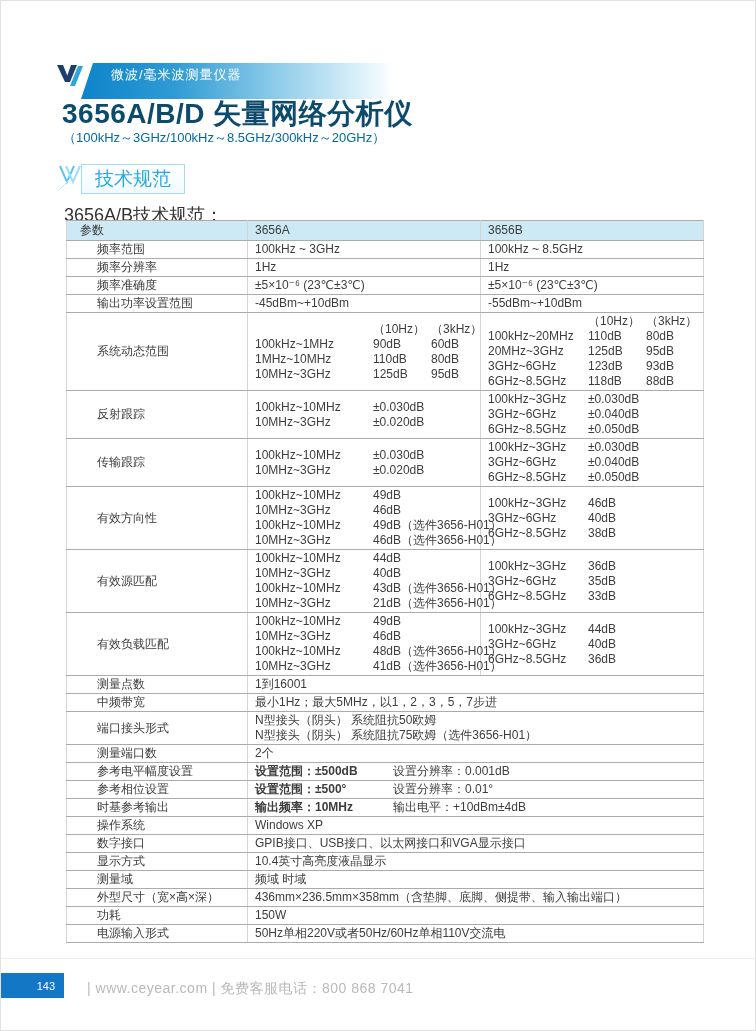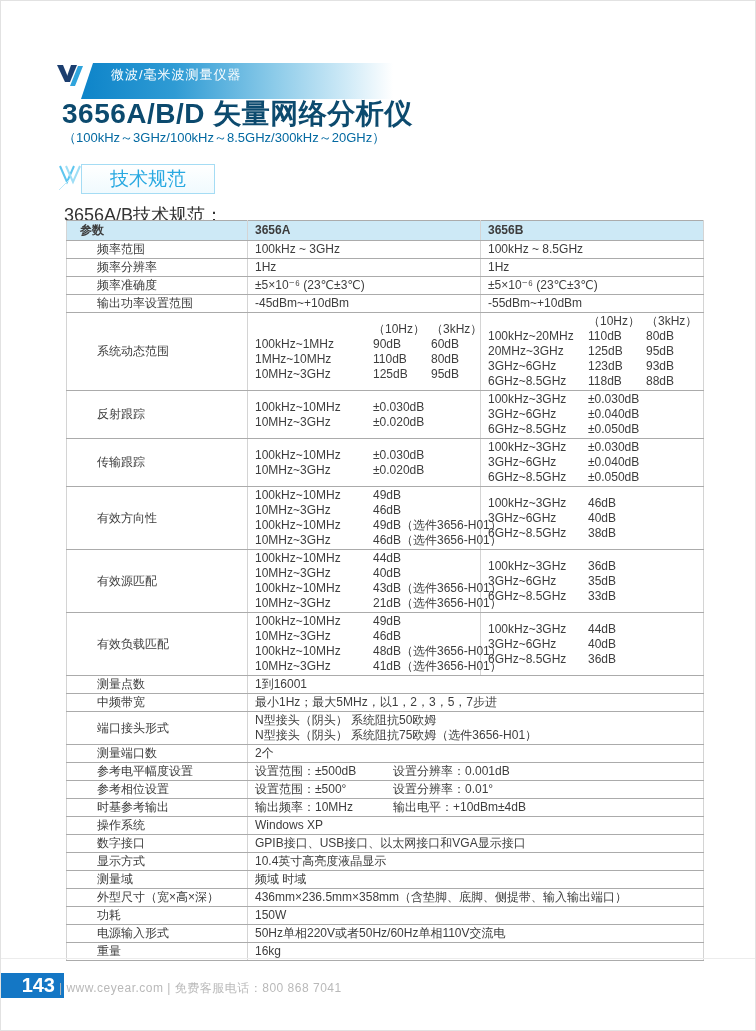--- a/index.html
+++ b/index.html
@@ -25,54 +25,54 @@
   .title {
     position:absolute; left:61px; top:94px; font-size:28px; font-weight:700;
     color:#0c4a6e; letter-spacing:0.5px;
   }
   .subtitle { position:absolute; left:62px; top:128px; font-size:13px; color:#0369a1; }
 
   
   .section { position:absolute; left:56px; top:161px; display:flex; align-items:center; }
   .section-box {
     border:1px solid #a5dcf4; background:linear-gradient(180deg,#ffffff,#f0fafe);
-    color:#29a9e1; font-size:19px; line-height:28px; padding:0 28px; margin-left:-4px;
+    color:#29a9e1; font-size:19px; line-height:28px; padding:0 13px; margin-left:-4px;
   }
 
   .table-caption { position:absolute; left:63px; top:202px; font-size:18px; color:#333; }
 
   
   .spec-table {
     position:absolute; left:65px; top:219px; width:637px;
     border-collapse:collapse; font-size:12px; color:#3d3d3d; table-layout:fixed;
   }
   .spec-table th, .spec-table td {
     border-top:1px solid #ababab; border-bottom:1px solid #ababab;
     border-left:1px solid #d4d4d4; border-right:1px solid #d4d4d4;
     padding:1px 6px 1px 7px; text-align:left; vertical-align:middle;
     font-weight:normal; line-height:15px;
   }
-  .spec-table th { background:#cde9f6; height:20px;font-weight:bold; }
+  .spec-table th { background:#cde9f6; height:20px; }
   .spec-table td.param { padding-left:30px; }
   .spec-table .line { white-space:nowrap; }
   .seg { display:inline-block; vertical-align:top; }
   td.cell-a .seg:first-child { min-width:118px; }
   td.cell-b .seg:first-child { min-width:100px; }
-  td.cell-s .seg:first-child { min-width:138px; }
+  td.cell-s .seg:first-child { min-width:138px;font-weight:bold; }
   .seg + .seg { min-width:58px; }
 
   
   .footer-rule { position:absolute; left:0; right:0; top:957px; border-top:1px solid #ececec; }
   .page-badge {
     position:absolute; left:0; top:972px; width:63px; height:25px;
-    background:#1477c5; color:#fff; font-size:20px; font-weight:700;
+    background:#1477c5; color:#fff; font-size:11px; font-weight:400;
     display:flex; align-items:center; justify-content:flex-end; padding-right:9px;
   }
   .footer-info {
-    position:absolute; left:58px; top:979px; font-size:12px; color:#b9b9b9; letter-spacing:0.5px;
+    position:absolute; left:86px; top:979px; font-size:14px; color:#b9b9b9; letter-spacing:0.5px;
   }
 </style>
 </head>
 <body>
 
 <div class="page">
 
   <span class="brand-mark">
     <svg width="26" height="22" viewBox="0 0 26 22">
       <polygon points="0,0 6,0 13,17 8,17" fill="#1b3e6f"></polygon>
@@ -313,26 +313,20 @@
           <td colspan="2" class="cell-s">
             <div class="line">150W</div>
           </td>
         </tr>
         <tr>
           <td class="param">电源输入形式</td>
           <td colspan="2" class="cell-s">
             <div class="line">50Hz单相220V或者50Hz/60Hz单相110V交流电</div>
           </td>
         </tr>
-        <tr>
-          <td class="param">重量</td>
-          <td colspan="2" class="cell-s">
-            <div class="line">16kg</div>
-          </td>
-        </tr>
       </tbody>
   </table>
 
   <div class="footer-rule"></div>
   <div class="page-badge">
     <span>143</span>
   </div>
   <div class="footer-info">| www.ceyear.com | 免费客服电话：800 868 7041</div>
 
 </div>

